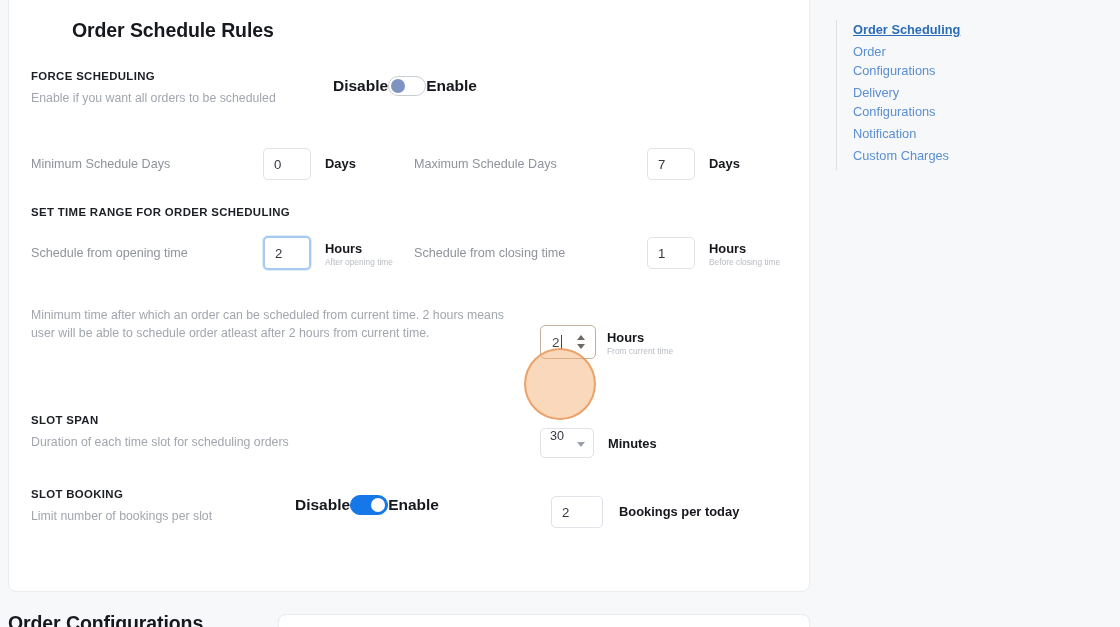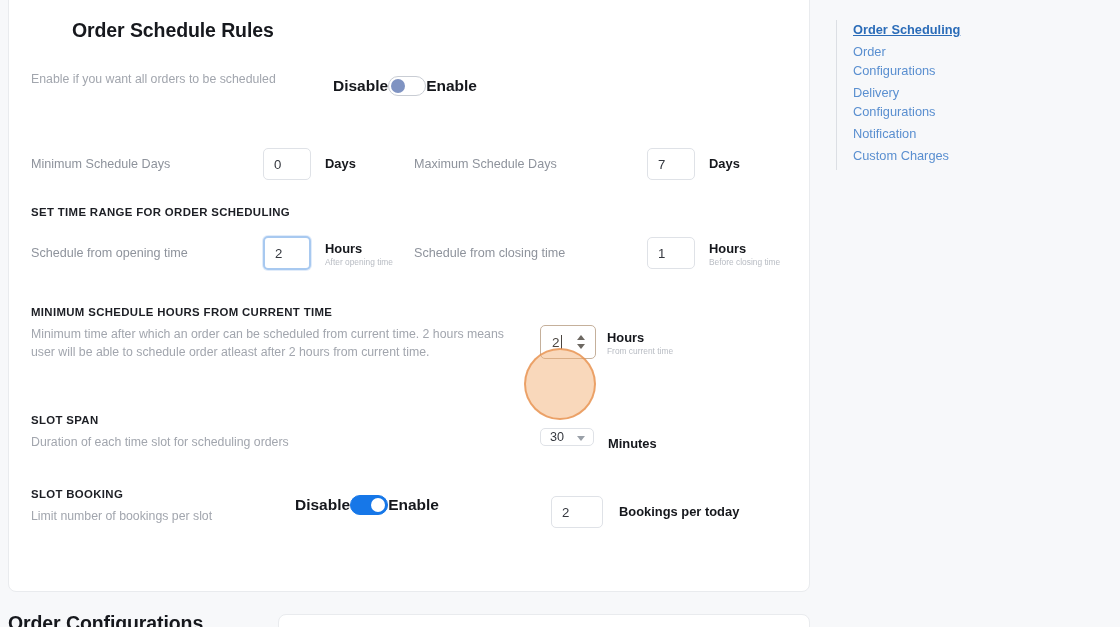--- a/index.html
+++ b/index.html
@@ -145,26 +145,26 @@
     color: #b8bcc3;
     margin-top: 1px;
     white-space: nowrap;
   }
 
   .unit-block { line-height: 1.15; }
 
   .select-box {
     position: relative;
     width: 54px;
-    height: 18px;
+    height: 30px;
     border: 1px solid #dfe2e7;
     border-radius: 5px;
     background: #fff;
     display: flex;
-    align-items: center;
+    align-items: flex-start;
     padding-left: 9px;
     font-size: 12.6px;
     color: #35383f;
     cursor: pointer;
   }
   .select-caret {
     position: absolute;
     right: 8px;
     top: 50%;
     width: 0; height: 0;
@@ -281,20 +281,21 @@
 <body>
 
 <div class="page">
 
   <div class="card">
     <div class="card-inner">
 
       <h1 class="page-title">Order Schedule Rules</h1>
 
       <div class="section" style="margin-top:28px; position:relative; min-height:44px;">
+        <div class="sec-head">FORCE SCHEDULING</div>
         <div class="sec-desc">Enable if you want all orders to be scheduled</div>
 
         <div class="toggle-group" style="position:absolute; left:302px; top:6px;">
           <span class="toggle-word off">Disable</span>
           <span class="switch">
             <span class="knob"></span>
           </span>
           <span class="toggle-word">Enable</span>
         </div>
       </div>
@@ -326,21 +327,20 @@
           <span class="row-label" style="position:absolute; left:383px; top:10px;">Schedule from closing time</span>
           <input class="num-input" type="text" style="position: absolute; left: 616px; top: 1px; height: 32px;" value="1">
           <span class="unit-block" style="position:absolute; left:678px; top:3px;">
             <span class="unit">Hours</span>
             <div class="unit-sub">Before closing time</div>
           </span>
         </div>
       </div>
 
       <div class="section" style="margin-top:24px; position:relative; min-height:86px;">
-        <div class="sec-head">MINIMUM SCHEDULE HOURS FROM CURRENT TIME</div>
         <div class="sec-desc narrow">Minimum time after which an order can be scheduled from current time. 2 hours means user will be able to schedule order atleast after 2 hours from current time.</div>
 
         <div class="spin-wrap" style="position:absolute; left:509px; top:19px;">
           <span class="spin-val">2</span>
           <span class="caret-bar"></span>
           <span class="spinners">
             <span class="spin-up"></span>
             <span class="spin-down"></span>
           </span>
         </div>

